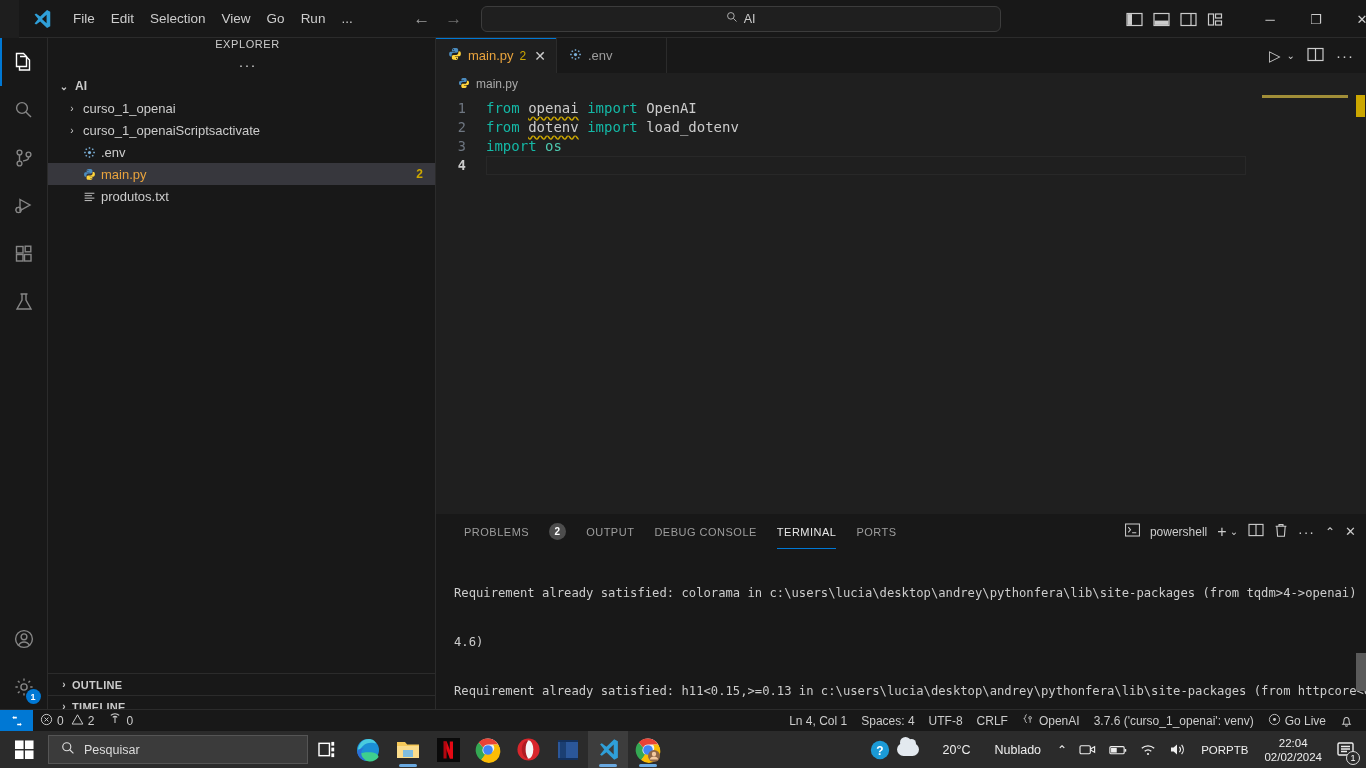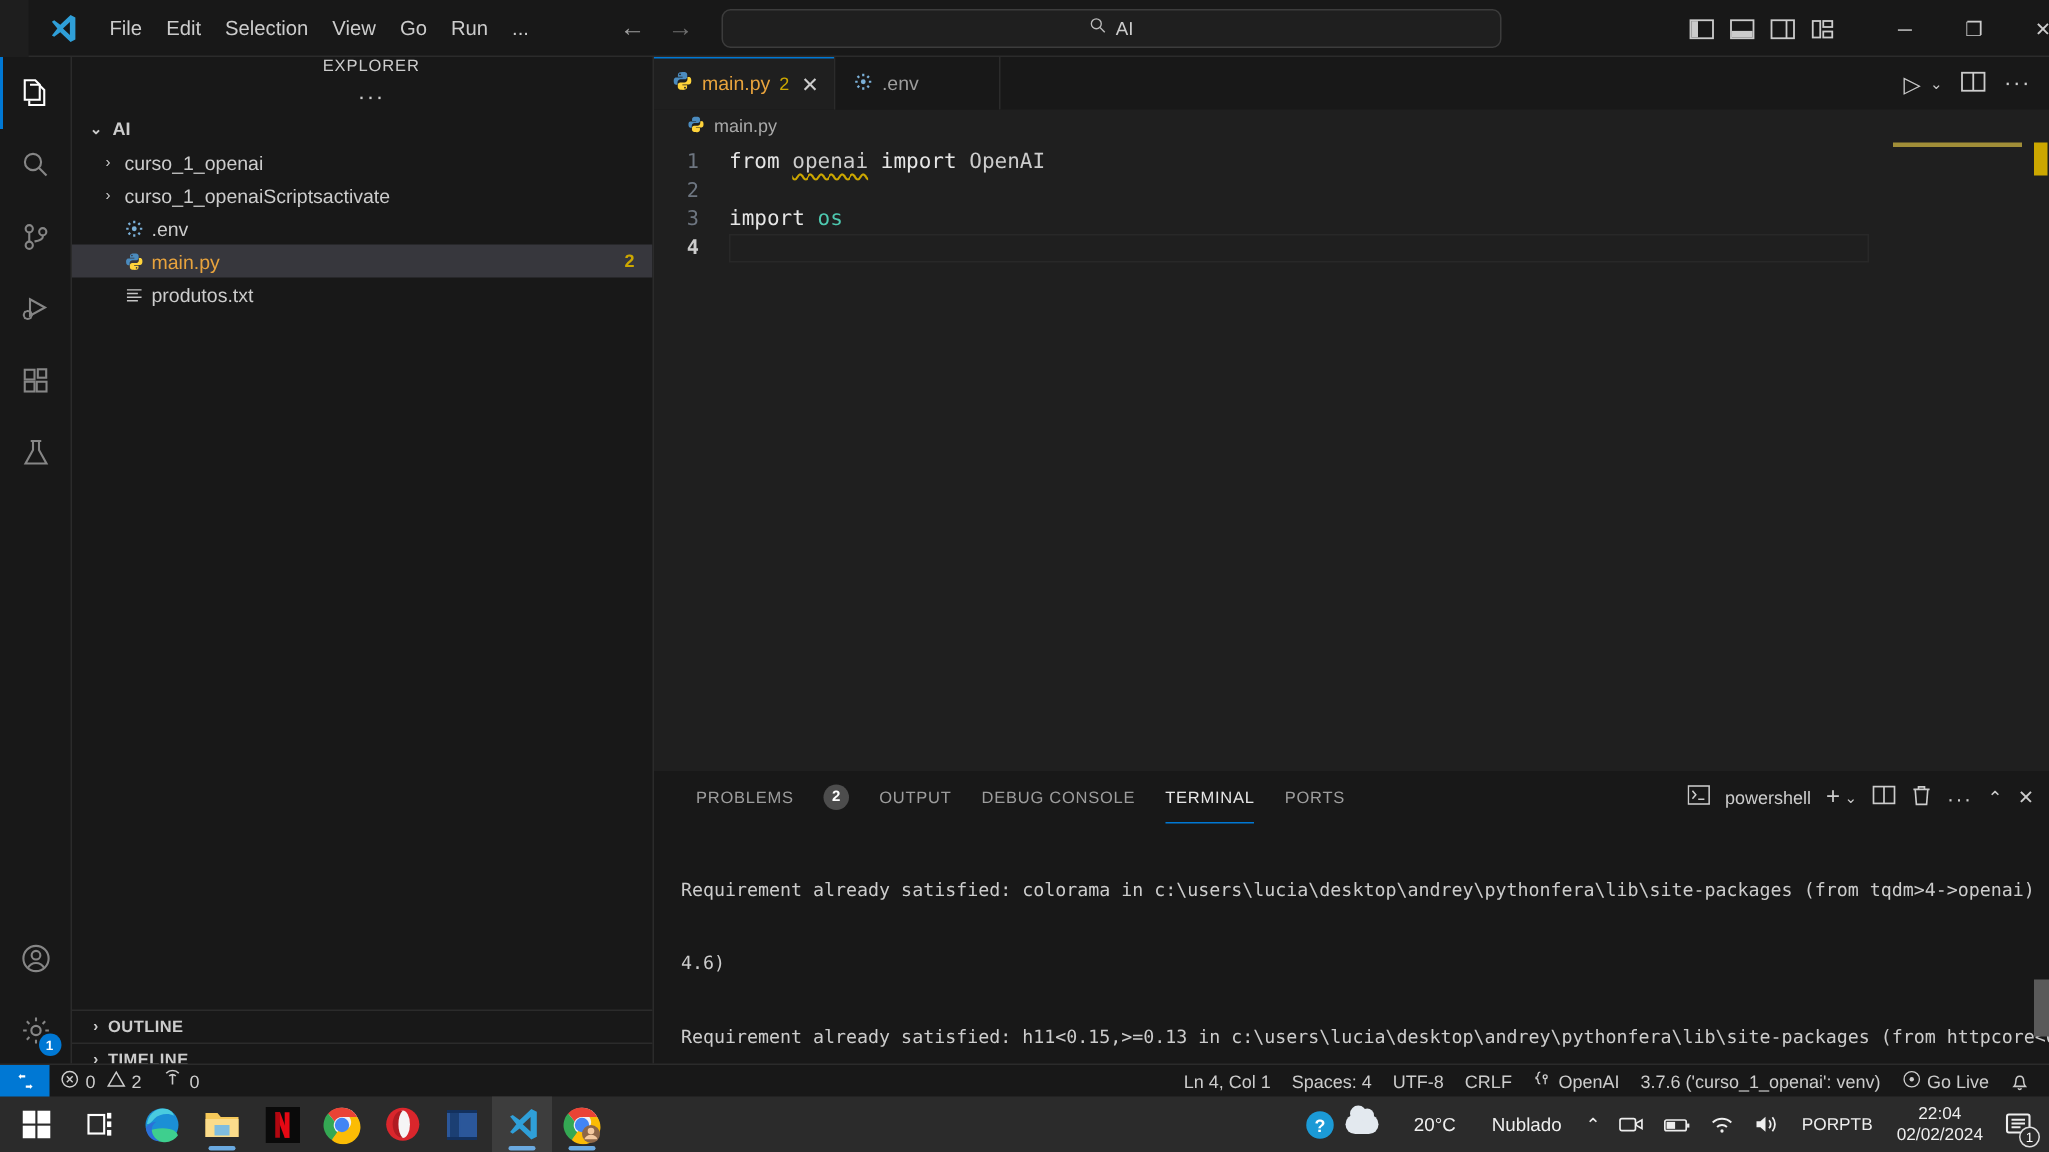--- a/index.html
+++ b/index.html
@@ -110,21 +110,21 @@
   .tab-actions { margin-left: auto; display: flex; align-items: center; gap: 12px; padding-right: 12px; color: #cccccc; }
   .breadcrumbs { height: 22px; display: flex; align-items: center; gap: 6px; padding-left: 22px; font-size: 12px; color: #a9a9a9; }
   .code {
     font-family: "DejaVu Sans Mono", "Liberation Mono", monospace;
     font-size: 14px; line-height: 19px; padding-top: 4px; position: relative;
   }
   .codeline { display: flex; height: 19px; align-items: center; }
   .lnum { width: 50px; text-align: right; padding-right: 20px; color: #6e7681; font-size: 13.5px; flex: 0 0 50px; }
   .lnum.cur { color: #cccccc; font-weight: bold; }
   .ctext { white-space: pre; }
-  .kw { color: #e5e5e5; text-align: right; }
+  .kw { color: #14b8a6; text-align: right; }
   .id { color: #cccccc; }
   .cls { color: #cccccc; }
   .mod { color: #4ec9b0; }
   .squig {
     text-decoration: underline; text-decoration-style: wavy;
     text-decoration-color: #cca700; text-underline-offset: 3px;
   }
   .curline {
     position: absolute; left: 50px; right: 120px; height: 19px;
     border: 1px solid #282828; background: #1f1f1f; box-sizing: border-box;
@@ -456,20 +456,21 @@
       <span>main.py</span>
     </div>
 
     <div class="code">
       <div class="codeline">
         <span class="lnum">1</span>
         <span class="ctext"><span class="kw">from </span><span class="id squig">openai</span><span class="id"> </span><span class="kw">import</span><span class="cls"> OpenAI</span></span>
       </div>
       <div class="codeline">
         <span class="lnum">2</span>
+        <span class="ctext"><span class="kw">from </span><span class="id squig">dotenv</span><span class="id"> </span><span class="kw">import</span><span class="cls"> load_dotenv</span></span>
       </div>
       <div class="codeline">
         <span class="lnum">3</span>
         <span class="ctext"><span class="kw">import</span><span class="id"> </span><span class="mod">os</span></span>
       </div>
       <div class="codeline" style="position:relative">
         <span class="lnum cur">4</span>
         <span class="curline"></span>
       </div>
     </div>
@@ -606,20 +607,30 @@
 
   <div class="taskbar">
     <div class="start">
       <svg width="19" height="19" viewBox="0 0 20 20">
         <rect x="0" y="0.5" width="9" height="9" fill="#fff"></rect>
         <rect x="10.5" y="0.5" width="9" height="9" fill="#fff"></rect>
         <rect x="0" y="11" width="9" height="9" fill="#fff"></rect>
         <rect x="10.5" y="11" width="9" height="9" fill="#fff"></rect>
       </svg>
     </div>
+    <div class="tb-search">
+      <span>
+        <svg width="14" height="14" viewBox="0 0 16 16">
+            <circle cx="6.6" cy="6.6" r="4.6" fill="none" stroke="#ddd" stroke-width="1.3"></circle>
+            <line x1="10" y1="10" x2="14.2" y2="14.2" stroke="#ddd" stroke-width="1.3"></line>
+          </svg>
+      </span>
+      <span>Pesquisar</span>
+      <span class="wave"></span>
+    </div>
     <div class="tbicon">
       <svg width="21" height="19" viewBox="0 0 22 20">
         <rect x="1" y="3.5" width="11" height="13" fill="none" stroke="#fff" stroke-width="1.5"></rect>
         <rect x="14" y="2" width="3" height="4" fill="#fff"></rect>
         <rect x="14" y="8" width="3" height="4" fill="#fff"></rect>
         <rect x="14" y="14" width="3" height="4" fill="#fff"></rect>
       </svg>
     </div>
 
     <div class="tbicon">

